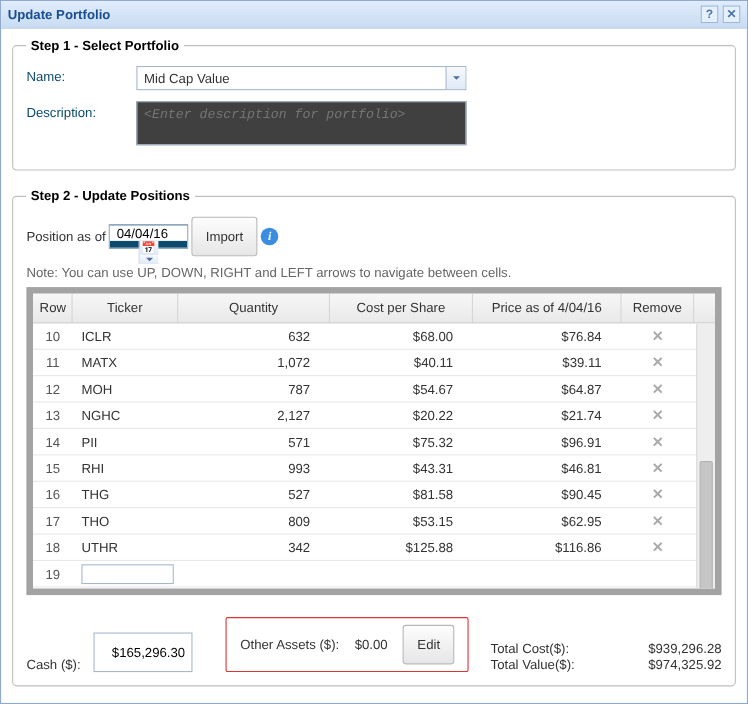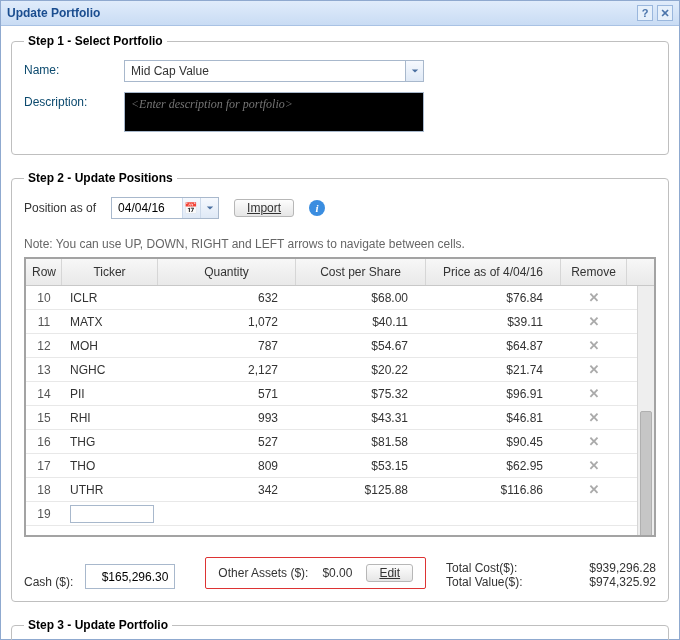--- a/index.html
+++ b/index.html
@@ -73,60 +73,60 @@
   .select .caret {
     position: absolute; right: 0; top: 0; bottom: 0; width: 18px;
     border-left: 1px solid #a8b8cc;
     background: linear-gradient(#f6f9fe,#dfe9f6);
     display:flex;align-items:center;justify-content:center;
     color:#4a6fa0;
   }
   .textarea {
     width: 300px; height: 40px;
     border: 1px solid #a8b8cc;
-    background: #000000;
+    background: #404040;
     padding: 4px 6px;
     color: #999;
     font-style: italic;
     resize: none;
-    font-family: Liberation Serif, serif;
-    font-size: 12px;
-  }
-
-  
-  .row-inline { display:flex; align-items:center; gap:15px; margin-bottom:18px; }
+    font-family: Liberation Mono, monospace;
+    font-size: 12px;
+  }
+
+  
+  .row-inline { display:flex; align-items:center; gap:3px; margin-bottom:8px; }
   .date-wrap {
     display:flex; align-items:center; border:1px solid #a8b8cc; height:22px;
-    background:#14b8a6;
+    background:#0c4a6e;
+    flex-direction:column;
   }
   .date-wrap input { border:0; width:70px; padding:0 6px; height:20px; font-family:inherit; font-size:12px; outline:none; }
   .date-wrap .icon-btn { width:18px; height:20px; border-left:1px solid #ccd9ea; background:linear-gradient(#f6f9fe,#dfe9f6); display:flex;align-items:center;justify-content:center; color:#4a6fa0; cursor:pointer; font-size:11px;}
   .btn {
-    height: 18px;
+    height: 36px;
     padding: 0 12px;
     border: 1px solid #b7b7b7;
     border-radius: 3px;
     background: linear-gradient(#fdfdfd, #e6e6e6);
     cursor: pointer;
     font-size: 12px;
     color:#333;
-    text-decoration:underline;
   }
   .info-icon {
     width:16px;height:16px;border-radius:50%;
     background:#3a8de0;color:#fff;font-weight:bold;font-size:11px;
     display:inline-flex;align-items:center;justify-content:center;
     font-style: italic;
     font-family: Georgia, serif;
   }
   .note { color:#666; margin:4px 0 6px 0; }
 
   
   .grid {
-    border:2px solid #a3a3a3; position:relative;
+    border:6px solid #a3a3a3; position:relative;
     height: 280px;
     display:flex; flex-direction:column;
   }
   .grid-header { display:flex; background:linear-gradient(#f7f7f7,#e9e9e9); border-bottom:1px solid #c8c8c8; }
   .grid-header .col { padding:6px 6px; font-size:12px; color:#333; border-right:1px solid #d6d6d6; text-align:center; }
   .grid-body-wrap { flex:1; display:flex; overflow:hidden; }
   .grid-body { flex:1; overflow:hidden; }
   .grid-scrollbar { width:17px; background:#eee; border-left:1px solid #d6d6d6; position:relative; }
   .grid-scrollbar .thumb { position:absolute; left:2px; right:2px; top:125px; height:130px; background:#c6c6c6; border:1px solid #b0b0b0; border-radius:2px; }
   .grid-row { display:flex; border-bottom:1px solid #e8e8e8; height:24px; align-items:center; }
@@ -135,21 +135,21 @@
   .col-qty { width:138px; text-align:right; padding:0 18px 0 4px; }
   .col-cost { width:130px; text-align:right; padding:0 18px 0 4px; }
   .col-price { width:135px; text-align:right; padding:0 18px 0 4px; }
   .col-remove { width:66px; text-align:center; color:#999; }
   .remove-x { width:18px;height:18px;margin:0 auto;display:flex;align-items:center;justify-content:center;color:#aaa;font-weight:bold;cursor:pointer; font-size:13px;}
   .grid-input-cell { display:flex;align-items:center; }
   .grid-input-cell input { width:84px; height:18px; border:1px solid #a8b8cc; padding:0 4px; font-size:12px; }
 
   
   .step2-footer { display:flex; align-items:flex-end; margin-top:20px; gap:12px;}
-  .cash-input { width:90px; height:25px; border:1px solid #a8b8cc; padding:0 6px; text-align:right; font-size:12px;}
+  .cash-input { width:90px; height:36px; border:1px solid #a8b8cc; padding:0 6px; text-align:right; font-size:12px;}
   .other-box {
     border:1px solid #d33; border-radius:2px;
     display:flex; align-items:center; gap:14px;
     padding:6px 12px;
     margin-left:18px;
   }
   .totals { margin-left:auto; font-size:12px; color:#333;}
   .totals-row { display:flex; gap:25px; justify-content:flex-end; }
   .totals-label { width:95px; text-align:left;}
   .totals-value { width:90px; text-align:right;}

